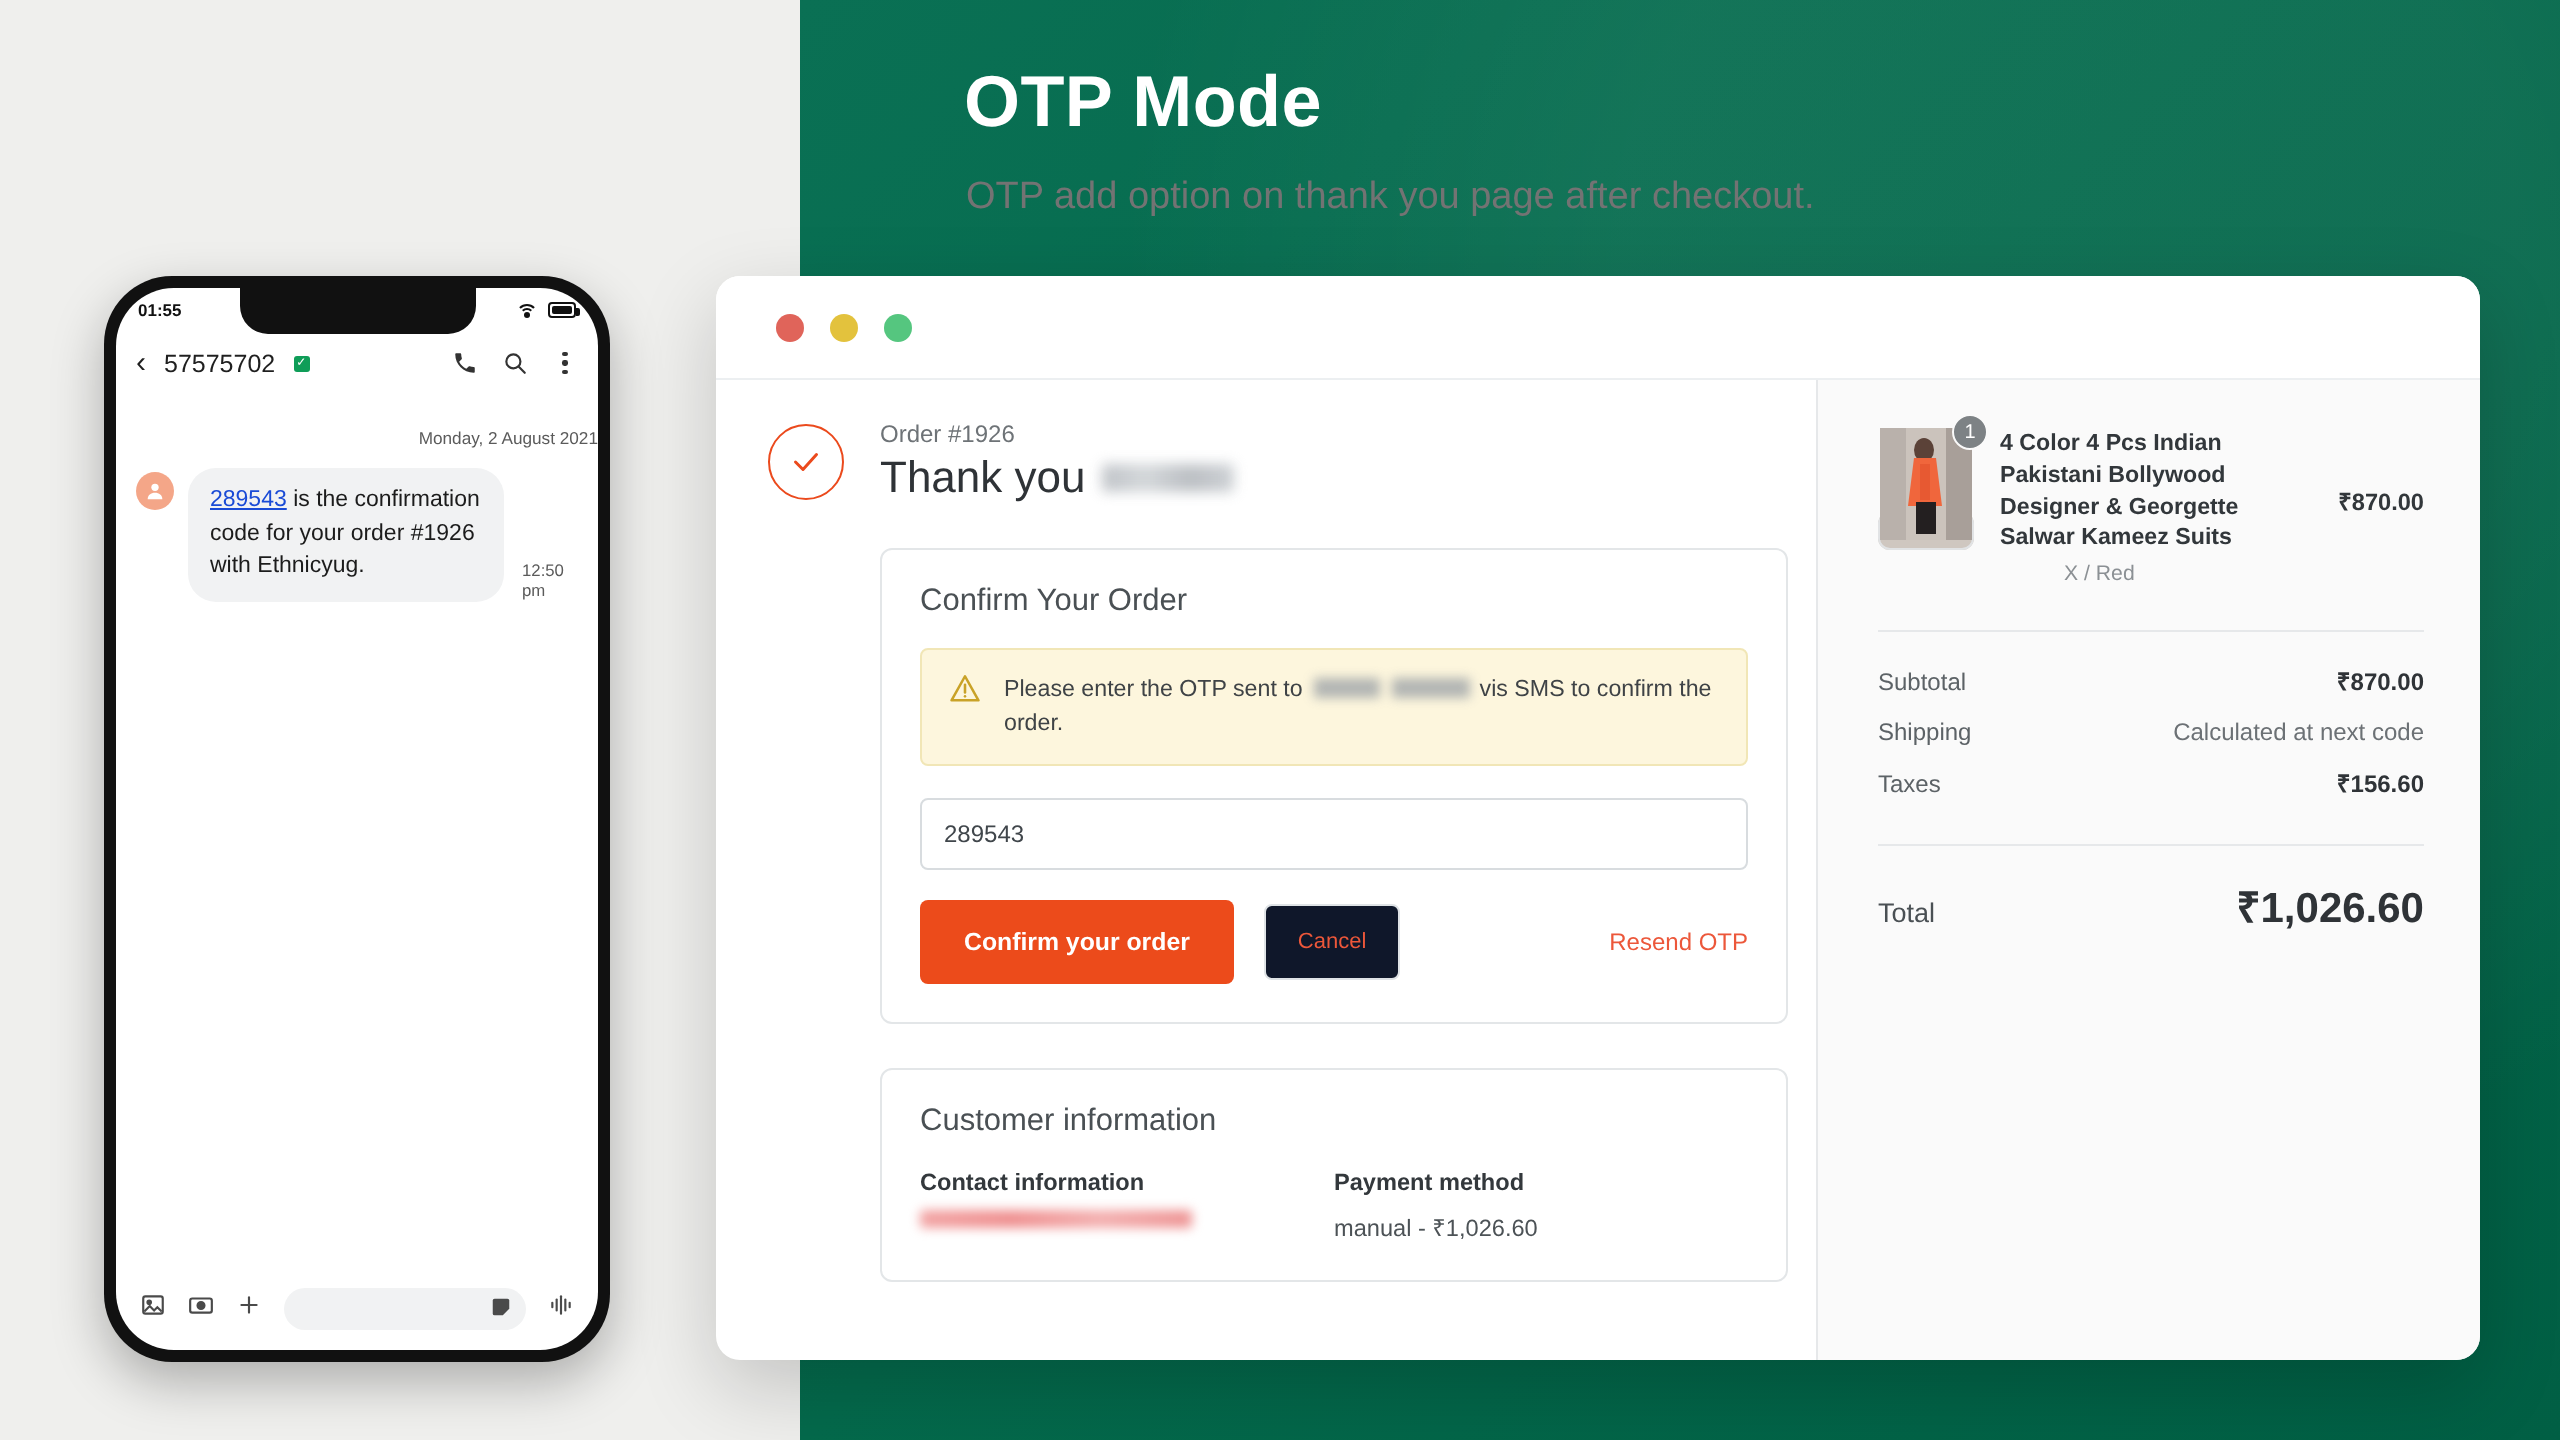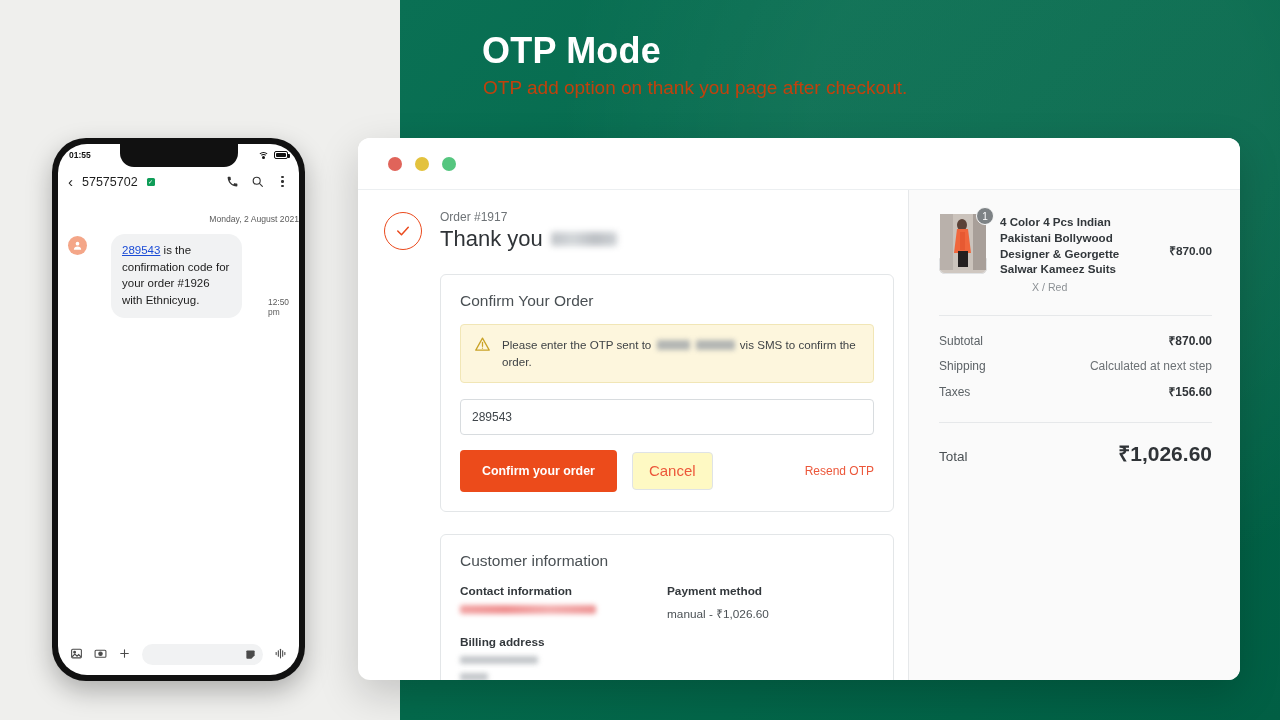--- a/index.html
+++ b/index.html
@@ -18,22 +18,22 @@
   }
   .green-panel::after{
     content:""; position:absolute; inset:0;
     background: radial-gradient(circle at 72% 18%, rgba(255,255,255,0.055) 0 26%, rgba(255,255,255,0) 55%);
   }
   .promo-title {
     position: absolute; left: 482px; top: 30px;
     font-size: 36px; font-weight: bold; color: #ffffff; letter-spacing: .2px;
   }
   .promo-sub {
-    position: absolute; left: 483px; top: 77px;
-    font-size: 19px; color: #c2410c; font-weight: 400;
+    position: absolute; left: 483px; top: 88px;
+    font-size: 19px; color: #737373; font-weight: 400;
   }
 
   
   .phone {
     position: absolute; left: 52px; top: 138px;
     width: 253px; height: 543px;
     background: #111; border-radius: 34px;
     box-shadow: 0 10px 26px rgba(0,0,0,.28);
     padding: 6px;
   }
@@ -72,21 +72,21 @@
     display:inline-flex; align-items:center; justify-content:center;
     color:#fff; font-size:6px; line-height:1;
   }
   .sms-header-actions { margin-left: auto; display: flex; align-items: center; gap: 12px; color: #333; }
   .ic { width: 13px; height: 13px; display:inline-block; position: relative; }
   .ic-phone svg, .ic-search svg { display:block; }
   .ic-more { display:flex; flex-direction:column; gap:2px; align-items:center; justify-content:center; }
   .ic-more span { width:2.4px; height:2.4px; background:#333; border-radius:50%; display:block; }
 
   .sms-date { text-align:right; font-size: 8.6px; color: #5b5b5b; margin-top: 16px; }
-  .sms-row { display: flex; align-items: flex-start; padding: 0 10px; margin-top: 10px; gap: 24px; }
+  .sms-row { display: flex; align-items: flex-start; padding: 0 10px; margin-top: 10px; gap: 7px; }
   .avatar-sms {
     width: 19px; height: 19px; border-radius: 50%; background: #f4a688;
     flex: none; margin-top: 2px; display:flex; align-items:center; justify-content:center;
   }
   .avatar-sms svg { display:block; }
   .bubble {
     background: #f1f2f3; border-radius: 14px; padding: 8px 11px 9px;
     font-size: 11.5px; line-height: 1.45; color: #1c1c1c; max-width: 158px;
   }
   .bubble a { color: #1a4bd6; text-decoration: underline; }
@@ -154,22 +154,22 @@
     border-radius: 4px; font-size: 12px; color: #40464b; padding: 0 11px;
     font-family: "Liberation Sans", sans-serif; background:#fff;
   }
   .btn-row { margin-top: 15px; display: flex; align-items: center; }
   .btn-primary {
     background: #ec4b1b; color: #fff; border: none; border-radius: 4px;
     height: 42px; padding: 0 22px; font-size: 12.4px; font-weight: bold; cursor: pointer;
     font-family: "Liberation Sans", sans-serif;
   }
   .btn-secondary {
-    margin-left: 15px; background: #fef9c3; color: #ec573a; border: 1px solid #dfe3e6;
-    border-radius: 4px; height: 38px; padding: 0 16px; font-size: 15px; cursor: pointer;
+    margin-left: 15px; background: #0f172a; color: #ec573a; border: 1px solid #dfe3e6;
+    border-radius: 4px; height: 38px; padding: 0 16px; font-size: 11px; cursor: pointer;
     font-family: "Liberation Sans", sans-serif;
   }
   .resend { margin-left: auto; color: #ec573a; font-size: 12px; cursor: pointer; }
 
   .cust-grid { display: grid; grid-template-columns: 1fr 1fr; row-gap: 14px; }
   .cust-label { font-size: 11.8px; font-weight: bold; color: #33383c; margin-bottom: 7px; }
   .cust-val { font-size: 11.8px; color: #4c5256; }
   .blur-email {
     display:block; width: 136px; height: 9px; border-radius:2px;
     background: linear-gradient(90deg,#f2a3a3,#ef8f8f,#f3aeae,#ee9494);
@@ -321,21 +321,21 @@
     <div class="win-body">
       <div class="main-col">
 
         <div class="thanks-row">
           <span class="check-circle">
             <svg width="18" height="18" viewBox="0 0 24 24" fill="none" stroke="#eb4a1d" stroke-width="2" stroke-linecap="round" stroke-linejoin="round">
                 <polyline points="5,12 10,17 19,7"></polyline>
               </svg>
           </span>
           <span>
-            <div class="order-no">Order #1917</div>
+            <div class="order-no">Order #1926</div>
             <div class="thank-you">
               <span>Thank you</span>
               <span class="blur-name"></span>
             </div>
           </span>
         </div>
 
         <div class="card">
           <div class="card-title">Confirm Your Order</div>
 
@@ -366,26 +366,20 @@
         <div class="card">
           <div class="card-title">Customer information</div>
           <div class="cust-grid">
             <div>
               <div class="cust-label">Contact information</div>
               <span class="blur-email"></span>
             </div>
             <div>
               <div class="cust-label">Payment method</div>
               <div class="cust-val">manual - ₹1,026.60</div>
-            </div>
-            <div>
-              <div class="cust-label">Billing address</div>
-              <span class="blur-line" style="width:78px"></span>
-              <span class="blur-line" style="width:28px"></span>
-
             </div>
           </div>
         </div>
       </div>
 
       <div class="summary">
         <div class="prod-row">
           <span class="thumb-wrap">
             <span class="thumb">
               <svg width="46" height="56" viewBox="0 0 46 56">
@@ -408,21 +402,21 @@
         </div>
 
         <div class="hr"></div>
 
         <div class="srow">
           <span class="k">Subtotal</span>
           <span class="v">₹870.00</span>
         </div>
         <div class="srow">
           <span class="k">Shipping</span>
-          <span class="v soft">Calculated at next step</span>
+          <span class="v soft">Calculated at next code</span>
         </div>
         <div class="srow">
           <span class="k">Taxes</span>
           <span class="v">₹156.60</span>
         </div>
 
         <div class="hr"></div>
 
         <div class="trow">
           <span class="k">Total</span>

